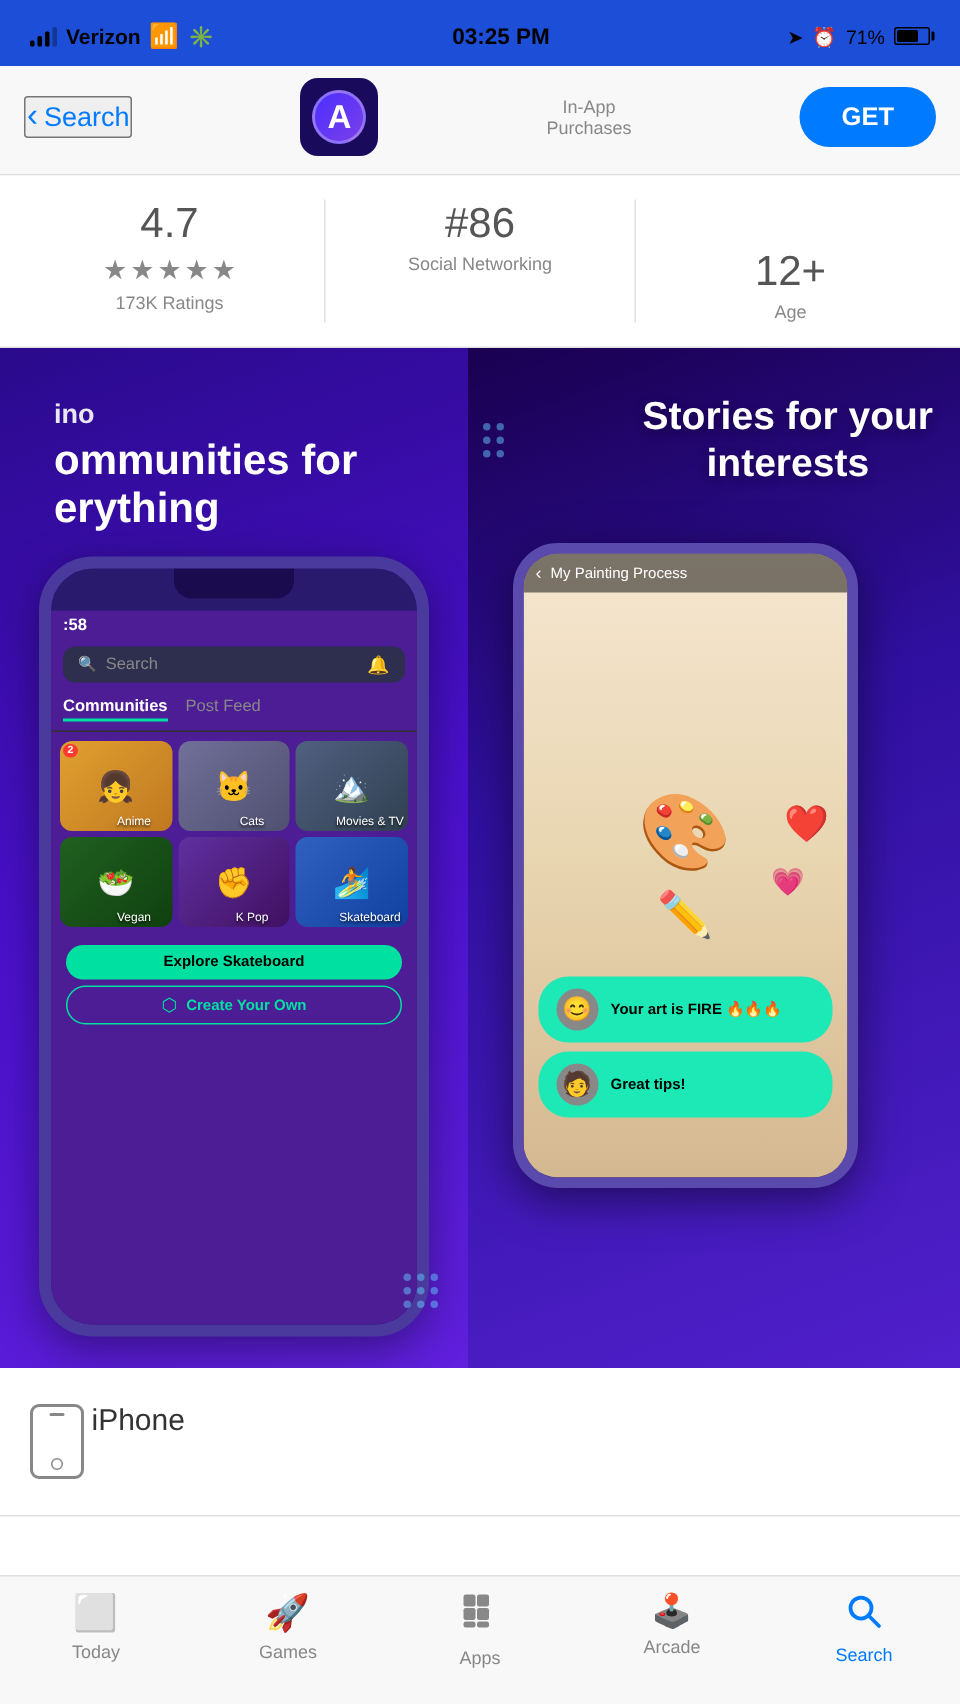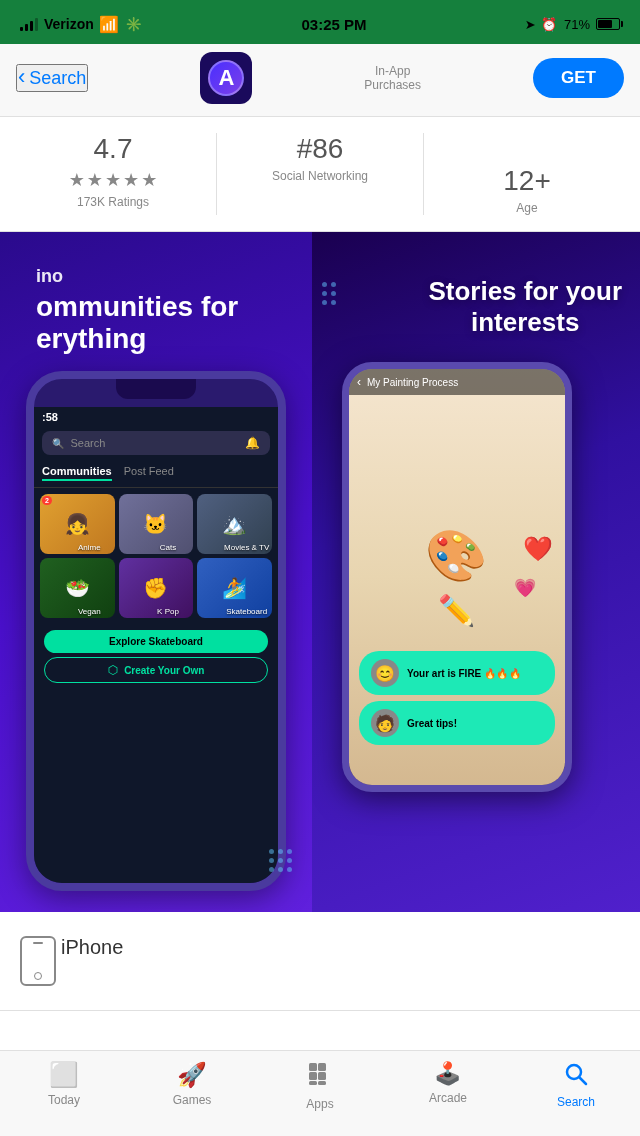--- a/index.html
+++ b/index.html
@@ -11,21 +11,21 @@
       background: #fff;
       overflow-x: hidden;
     }
 
     
     .status-bar {
       display: flex;
       justify-content: space-between;
       align-items: center;
       padding: 10px 20px 6px;
-      background: #15803d;
+      background: #1d4ed8;
       height: 44px;
     }
     .status-left {
       display: flex;
       align-items: center;
       gap: 6px;
       font-size: 14px;
       font-weight: 600;
     }
     .signal-bars {
@@ -249,21 +249,21 @@
       box-shadow: 0 8px 30px rgba(0,0,0,0.4);
     }
     .phone-notch-left {
       width: 80px;
       height: 20px;
       background: #1a0a4e;
       border-radius: 0 0 12px 12px;
       margin: 0 auto 8px;
     }
     .phone-content-left {
-      background: #0f172a;
+      background: #4c1d95;
       height: 100%;
       position: relative;
     }
     .phone-time {
       color: white;
       font-size: 11px;
       padding: 4px 8px;
       font-weight: 600;
     }
     .phone-search-bar {
@@ -361,21 +361,21 @@
     }
     .create-own-text {
       color: #00e0a0;
       font-size: 10px;
       font-weight: 600;
     }
 
     
     .right-title {
       position: absolute;
-      top: 44px;
+      top: 30px;
       right: 20px;
       color: white;
       font-size: 26px;
       font-weight: 800;
       text-align: center;
       line-height: 1.2;
       z-index: 2;
       text-shadow: 0 2px 8px rgba(0,0,0,0.3);
     }
     .phone-mockup-right {

